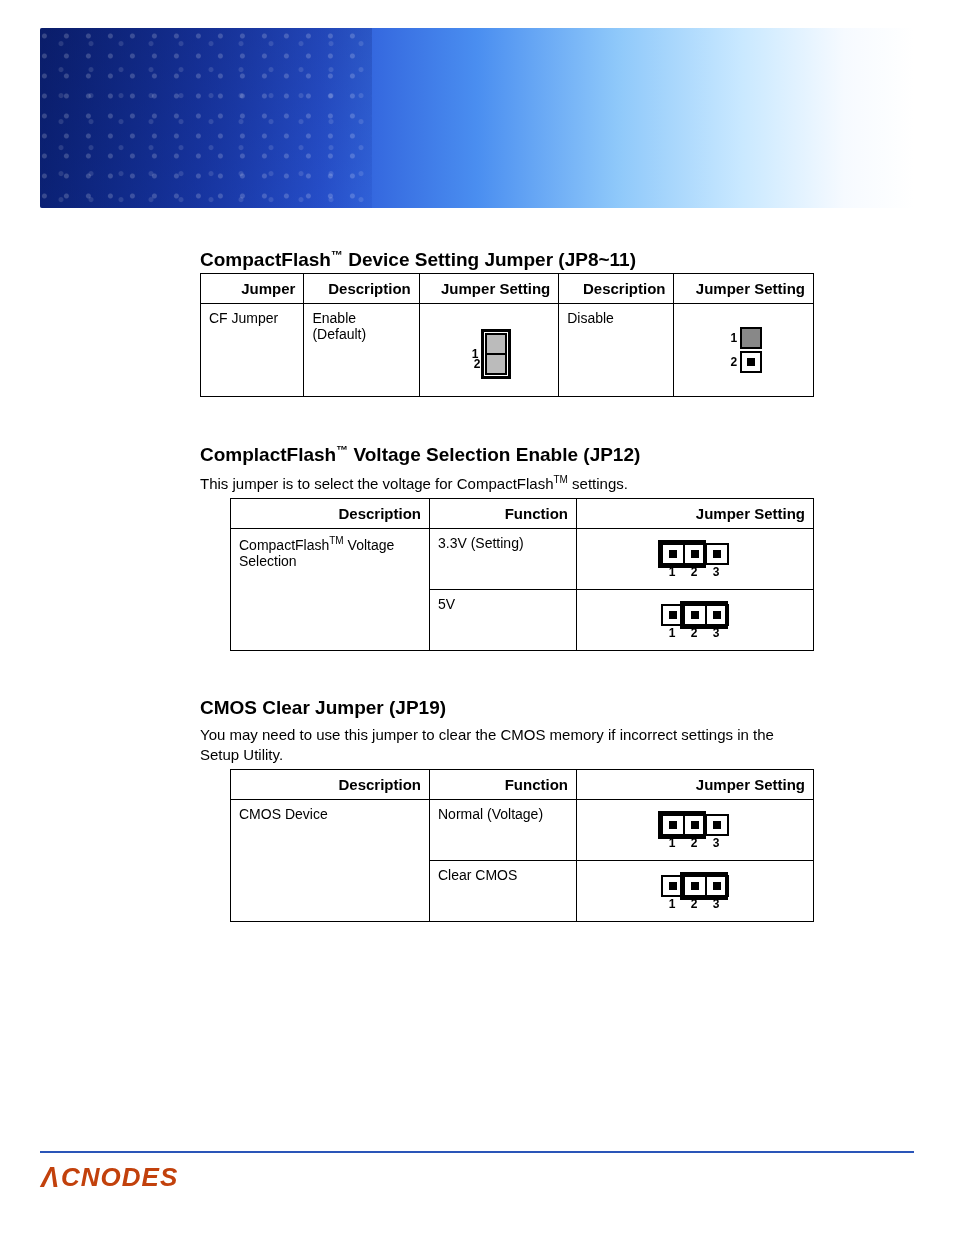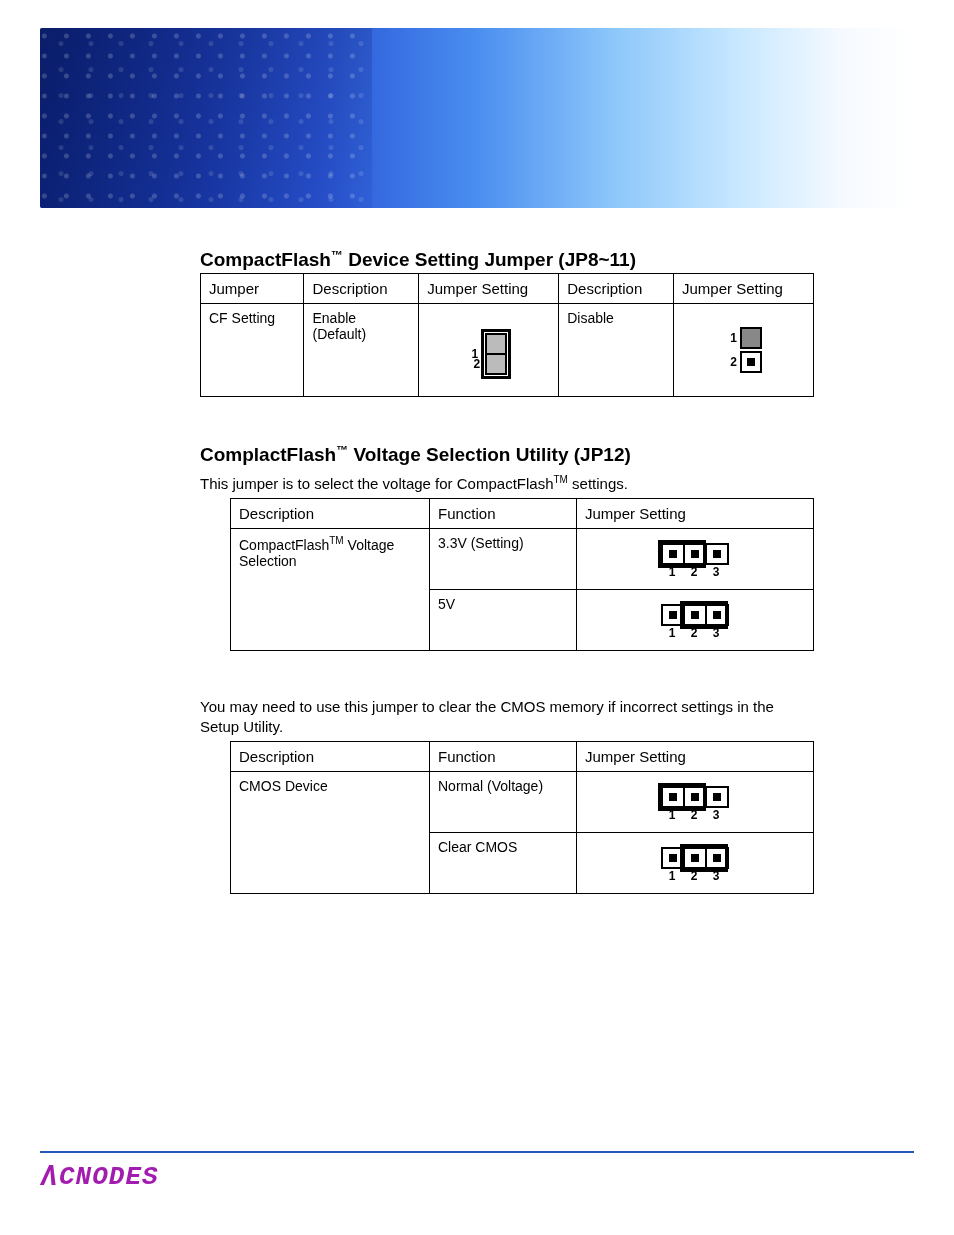--- a/index.html
+++ b/index.html
@@ -8,21 +8,21 @@
   .banner::before{content:"";position:absolute;left:0;top:0;bottom:0;width:38%;background:
       radial-gradient(circle at 20% 40%,rgba(255,255,255,.18) 0 2px,transparent 3px) 0 0/22px 20px,
       radial-gradient(circle at 70% 60%,rgba(255,255,255,.12) 0 2px,transparent 3px) 0 0/30px 26px,
       linear-gradient(120deg,rgba(10,20,80,.6),rgba(30,70,190,.2));
   }
   .content{margin:40px 140px 0 200px;}
   h2.sec{font-size:19px;font-weight:bold;margin:0 0 2px 0;}
   .tm{font-size:12px;vertical-align:super;}
   table.jtab{border-collapse:collapse;width:100%;}
   table.jtab th,table.jtab td{border:1px solid #000;padding:6px 8px;vertical-align:top;font-size:14px;}
-  table.jtab th{font-weight:normal;text-align:left;font-size:15px;background:#fff;}
+  table.jtab th{font-weight:bold;text-align:right;font-size:15px;background:#fff;}
   table.jtab td{text-align:left;}
   table.jtab td.center{text-align:center;vertical-align:middle;}
   .desc{font-size:15px;margin:6px 0 4px 0;line-height:1.35;}
   .block{margin-bottom:46px;}
   
   .vj{display:inline-block;}
   .vj-row{display:flex;align-items:center;justify-content:flex-end;}
   .vj-num{font-size:12px;font-weight:bold;width:12px;text-align:right;margin-right:3px;}
   .vj-pin{width:18px;height:18px;border:2px solid #000;display:inline-flex;align-items:center;justify-content:center;}
   .vj-dot{width:8px;height:8px;background:#000;}
@@ -33,21 +33,21 @@
   .hj-pin{width:20px;height:18px;border:2px solid #000;margin-left:-2px;display:flex;align-items:center;justify-content:center;position:relative;}
   .hj-pin:first-child{margin-left:0;}
   .hj-pin .sq{width:8px;height:8px;background:#000;}
   .hj-short{position:absolute;top:-3px;bottom:-3px;border:3px solid #000;pointer-events:none;}
   .hj-short.left{left:-3px;width:42px;}
   .hj-short.right{left:19px;width:42px;}
   .hj-nums{display:flex;}
   .hj-nums span{width:22px;text-align:center;font-size:12px;font-weight:bold;}
   .footer{position:absolute;left:40px;right:40px;bottom:70px;}
   .rule{height:2px;background:#2a55b8;margin-bottom:6px;}
-  .logo{font-family:Liberation Mono, monospace;font-weight:900;font-style:italic;color:#a21caf;font-size:26px;letter-spacing:1px;}
+  .logo{font-family:Liberation Sans, sans-serif;font-weight:900;font-style:italic;color:#c2410c;font-size:26px;letter-spacing:1px;}
   .logo .lam{font-size:30px;display:inline-block;transform:translateY(1px) scaleX(.9);}
   .t3{width:100%;}
   .t3 td.fccell{width:130px;}
   .t3 td.jscell{width:220px;text-align:center;vertical-align:middle;padding-top:14px;padding-bottom:10px;}
   .t1 td{height:80px;}
   sup{font-size:10px;}
 </style>
 </head>
 <body>
 
@@ -63,21 +63,21 @@
       <table class="jtab t1">
         <tbody>
             <tr>
           <th style="width:90px">Jumper</th>
           <th style="width:100px">Description</th>
           <th style="width:130px">Jumper Setting</th>
           <th style="width:100px">Description</th>
           <th style="width:130px">Jumper Setting</th>
         </tr>
         <tr>
-          <td>CF Setting</td>
+          <td>CF Jumper</td>
           <td>Enable (Default)</td>
           <td class="center">
             <div class="vj">
               <div class="vj-row">
                     <span class="vj-num">1</span>
                 <span class="vj-wrap" style="border:3px solid #000;padding:1px;display:inline-block;">
                   <span style="display:block;">
                     <span class="vj-pin" style="display:block;background:#bbb;margin-bottom:-2px;"><span class="vj-dot"></span></span>
                     <span class="vj-pin" style="display:block;background:#bbb;"><span class="vj-dot"></span></span>
                   </span>
@@ -104,21 +104,21 @@
                   </div>
             </div>
           </td>
         </tr>
       </tbody>
         </table>
     </div>
 
     <div class="block">
       <h2 class="sec">
-        <span>ComplactFlash</span><span class="tm">™</span><span> Voltage Selection Utility (JP12)</span>
+        <span>ComplactFlash</span><span class="tm">™</span><span> Voltage Selection Enable (JP12)</span>
       </h2>
       <p class="desc">
         <span>This jumper is to select the voltage for CompactFlash</span><sup>TM</sup><span>  settings.</span>
       </p>
       <table class="jtab t3" style="margin-left:30px;width:calc(100% - 30px);">
         <tbody>
             <tr>
           <th class="dcell">Description</th>
           <th class="fccell">Function</th>
           <th class="jscell">Jumper Setting</th>
@@ -172,20 +172,21 @@
                     <span>3</span>
                   </div>
             </div>
           </td>
         </tr>
       </tbody>
         </table>
     </div>
 
     <div class="block">
+      <h2 class="sec">CMOS Clear Jumper (JP19)</h2>
       <p class="desc">You may need to use this jumper to clear the CMOS memory if incorrect settings in the Setup Utility.</p>
       <table class="jtab t3" style="margin-left:30px;width:calc(100% - 30px);">
         <tbody>
             <tr>
           <th class="dcell">Description</th>
           <th class="fccell">Function</th>
           <th class="jscell">Jumper Setting</th>
         </tr>
         <tr>
           <td rowspan="2">CMOS Device</td>

